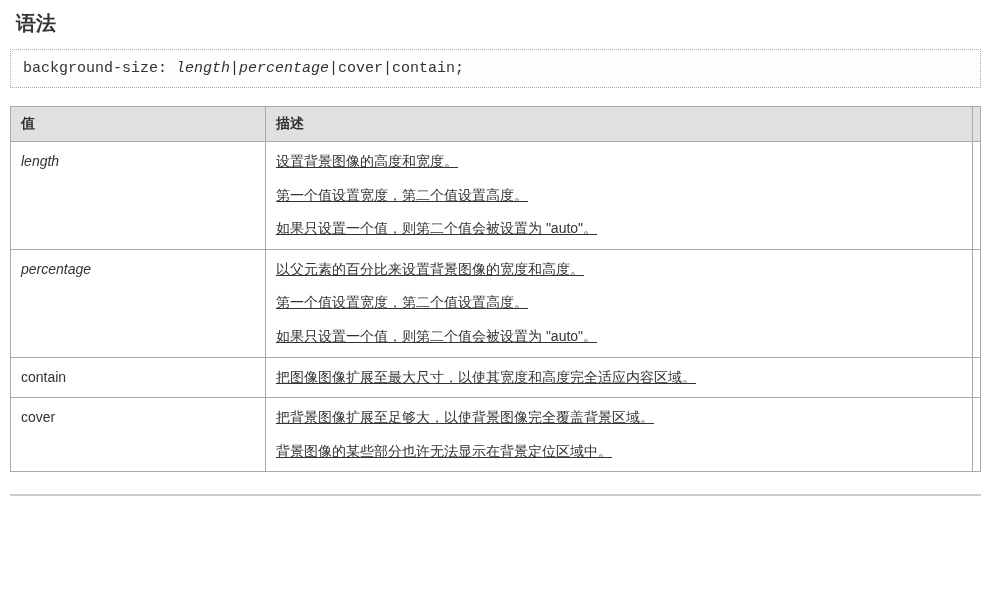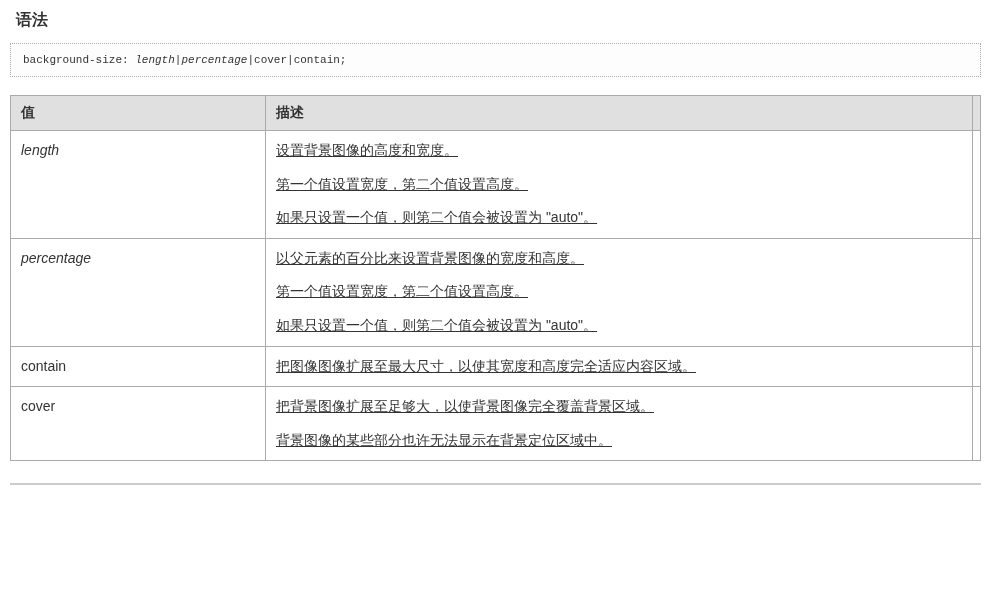--- a/index.html
+++ b/index.html
@@ -9,33 +9,33 @@
     }
     body {
       font-family: "Microsoft YaHei", Arial, sans-serif;
       font-size: 14px;
       color: #333;
       background: #fff;
       padding: 10px;
       width: 991px;
     }
     h2 {
-      font-size: 16px;
+      font-size: 20px;
       font-weight: bold;
       color: #333;
       margin-bottom: 12px;
       padding-left: 6px;
     }
     .code-box {
       border: 1px dotted #aaa;
       background: #fdfdfd;
       padding: 10px 12px;
       margin-bottom: 18px;
       font-family: Consolas, "Courier New", monospace;
-      font-size: 11px;
+      font-size: 15px;
       color: #333;
     }
     .code-box .italic {
       font-style: italic;
     }
     table {
       width: 100%;
       border-collapse: collapse;
       border: 1px solid #aaa;
     }

